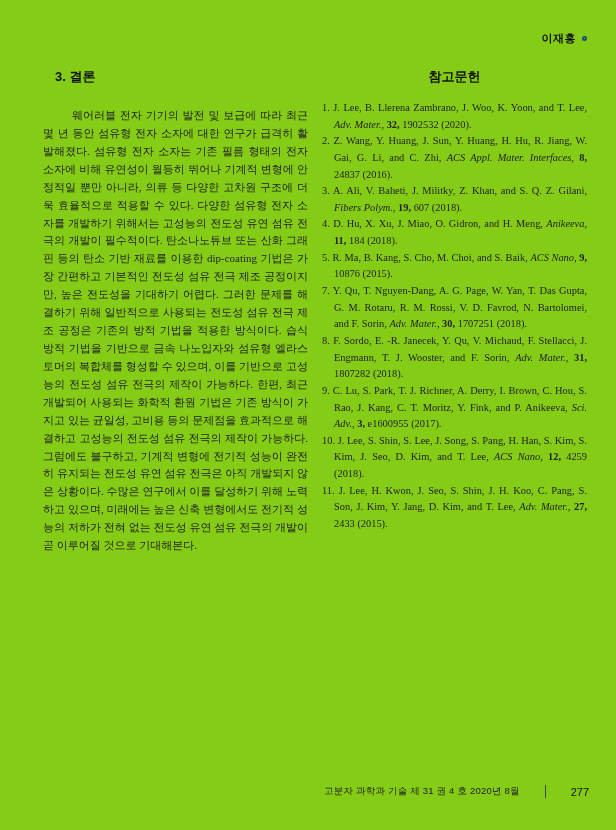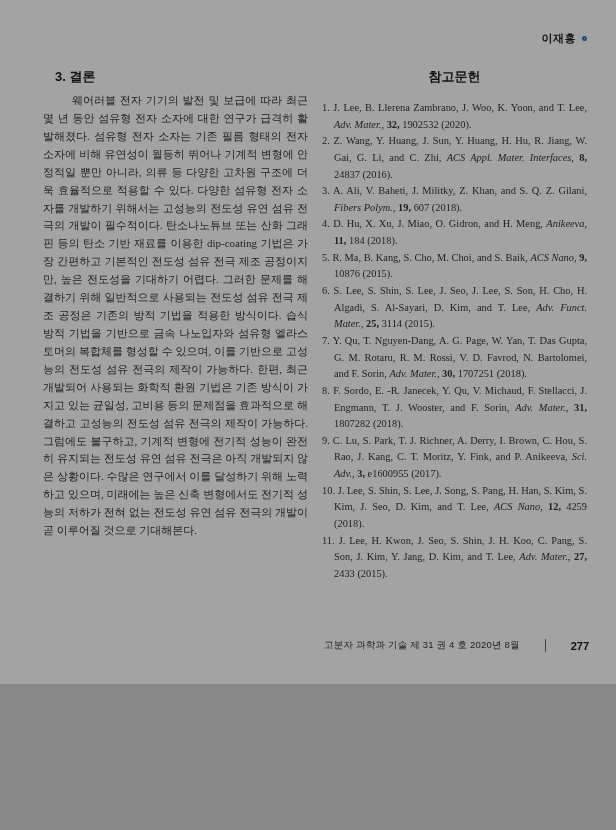--- a/index.html
+++ b/index.html
@@ -1,22 +1,22 @@
 <!DOCTYPE html>
 <html><head>
 <meta charset="utf-8">
 <style>
   * { margin: 0; padding: 0; box-sizing: border-box; }
   html, body { background: #888; }
   .page {
     position: relative;
     width: 616px;
-    height: 684px;
+    height: 830px;
     margin: 0 auto;
-    background: #a3a3a3;
+    background: #84cc16;
     font-family: "Liberation Serif", "DejaVu Serif", serif;
     color: #1a1a1a;
     overflow: hidden;
     padding-left: 16px;
   }
   
   .page-header {
     position: absolute;
     top: 31px;
     right: 29px;
@@ -50,21 +50,21 @@
   .col { width: 265px; }
   .section-heading {
     font-family: "Liberation Sans", "DejaVu Sans", sans-serif;
     font-size: 13px;
     font-weight: 700;
     color: #111;
   }
   .col-left .section-heading { margin-left: 12px; }
   .col-right .section-heading { text-align: center; }
   .conclusion-paragraph {
-    margin-top: 6px;
+    margin-top: 21px;
     font-size: 11px;
     line-height: 1.63;
     text-align: justify;
     text-indent: 29px;
     color: #222;
     word-break: break-all;
   }
   .reference-list {
     margin-top: 14px;
     font-size: 10.4px;
@@ -93,21 +93,21 @@
     color: #222;
     letter-spacing: 0.2px;
   }
   .footer-divider {
     width: 1px;
     height: 13px;
     background: #444;
   }
   .footer-page-number {
     font-size: 11px;
-    font-weight: 700;
+    font-weight: 400;
     color: #111;
   }
 </style>
 </head>
 <body>
 
 <div class="page">
 
   <div class="page-header">
     <span class="author-name">이재홍</span>
@@ -122,21 +122,20 @@
     </div>
 
     <div class="col col-right">
       <div class="section-heading">참고문헌</div>
       <div class="reference-list">
           <div class="ref"><span>1. </span><span>J. Lee, B. Llerena Zambrano, J. Woo, K. Yoon, and T. Lee, </span><span class="italic">Adv. Mater., </span><span class="bold">32, </span><span>1902532 (2020).</span></div>
           <div class="ref"><span>2. </span><span>Z. Wang, Y. Huang, J. Sun, Y. Huang, H. Hu, R. Jiang, W. Gai, G. Li, and C. Zhi, </span><span class="italic">ACS Appl. Mater. Interfaces, </span><span class="bold">8, </span><span>24837 (2016).</span></div>
           <div class="ref"><span>3. </span><span>A. Ali, V. Baheti, J. Militky, Z. Khan, and S. Q. Z. Gilani, </span><span class="italic">Fibers Polym., </span><span class="bold">19, </span><span>607 (2018).</span></div>
           <div class="ref"><span>4. </span><span>D. Hu, X. Xu, J. Miao, O. Gidron, and H. Meng, </span><span class="italic">Anikeeva, </span><span class="bold">11, </span><span>184 (2018).</span></div>
           <div class="ref"><span>5. </span><span>R. Ma, B. Kang, S. Cho, M. Choi, and S. Baik, </span><span class="italic">ACS Nano, </span><span class="bold">9, </span><span>10876 (2015).</span></div>
-          <div class="ref"><span>6. </span><span>S. Lee, S. Shin, S. Lee, J. Seo, J. Lee, S. Son, H. Cho, H. Algadi, S. Al-Sayari, D. Kim, and T. Lee, </span><span class="italic">Adv. Funct. Mater., </span><span class="bold">25, </span><span>3114 (2015).</span></div>
           <div class="ref"><span>7. </span><span>Y. Qu, T. Nguyen-Dang, A. G. Page, W. Yan, T. Das Gupta, G. M. Rotaru, R. M. Rossi, V. D. Favrod, N. Bartolomei, and F. Sorin, </span><span class="italic">Adv. Mater., </span><span class="bold">30, </span><span>1707251 (2018).</span></div>
           <div class="ref"><span>8. </span><span>F. Sordo, E. -R. Janecek, Y. Qu, V. Michaud, F. Stellacci, J. Engmann, T. J. Wooster, and F. Sorin, </span><span class="italic">Adv. Mater., </span><span class="bold">31, </span><span>1807282 (2018).</span></div>
           <div class="ref"><span>9. </span><span>C. Lu, S. Park, T. J. Richner, A. Derry, I. Brown, C. Hou, S. Rao, J. Kang, C. T. Moritz, Y. Fink, and P. Anikeeva, </span><span class="italic">Sci. Adv., </span><span class="bold">3, </span><span>e1600955 (2017).</span></div>
           <div class="ref"><span>10. </span><span>J. Lee, S. Shin, S. Lee, J. Song, S. Pang, H. Han, S. Kim, S. Kim, J. Seo, D. Kim, and T. Lee, </span><span class="italic">ACS Nano, </span><span class="bold">12, </span><span>4259 (2018).</span></div>
           <div class="ref"><span>11. </span><span>J. Lee, H. Kwon, J. Seo, S. Shin, J. H. Koo, C. Pang, S. Son, J. Kim, Y. Jang, D. Kim, and T. Lee, </span><span class="italic">Adv. Mater., </span><span class="bold">27, </span><span>2433 (2015).</span></div>
         </div>
     </div>
 
   </div>
 

